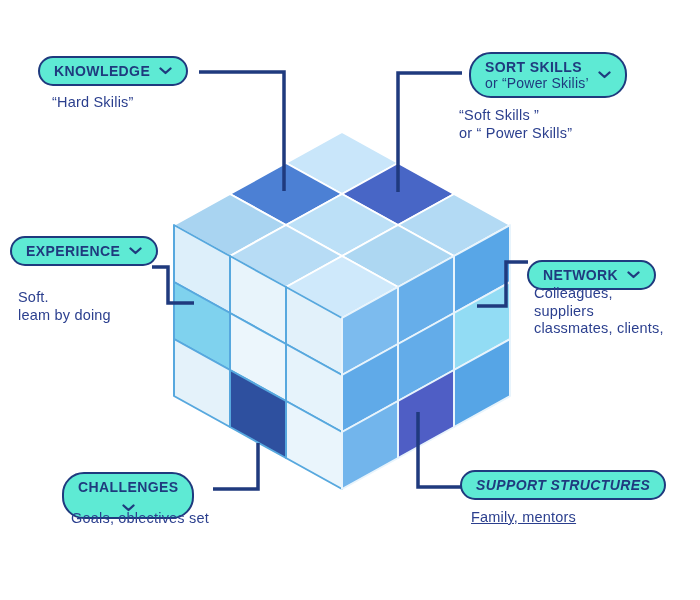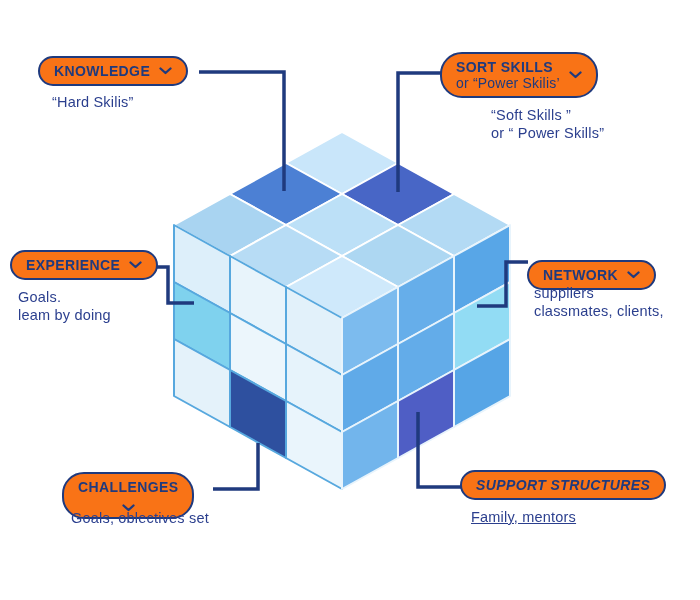--- a/index.html
+++ b/index.html
@@ -7,43 +7,43 @@
   html,body { width:700px; height:600px; background:var(--bg); overflow:hidden; }
   body { font-family:"Liberation Sans", sans-serif; position:relative; }
 
   #scene { position:absolute; left:0; top:0; }
 
   .connector { fill:none; stroke:var(--navy); stroke-width:3.5; stroke-linejoin:miter; stroke-linecap:butt; }
   #cube polygon { stroke-linejoin:round; }
 
   .pill {
     position:absolute; display:inline-flex; align-items:center; gap:9px;
-    background:#f97316; border:2.5px solid var(--navy); border-radius:22px;
+    background:#5eead4; border:2.5px solid var(--navy); border-radius:22px;
     padding:5px 14px; color:var(--navy); font-weight:bold; font-size:14px;
     letter-spacing:0.4px; white-space:nowrap; z-index:3;justify-content:center;
   }
   .pill .lines { display:flex; flex-direction:column; align-items:flex-start; line-height:1.15; }
   .pill .line2 { font-weight:normal; font-size:14px; letter-spacing:0.2px; }
   .chev { display:inline-flex; align-items:center; }
 
   .sub {
     position:absolute; color:var(--subtext); font-size:14.5px; line-height:1.22;
     letter-spacing:0.2px; z-index:3;
   }
 
   
   #pill-knowledge  { left:38px;  top:56px; }
-  #pill-sort       { left:440px; top:52px; }
-  #pill-experience { left:10px;  top:250px; }
+  #pill-sort       { left:469px; top:52px; }
+  #pill-experience { left:10px;  top:236px; }
   #pill-network    { left:527px; top:260px; }
   #pill-challenges { left:62px;  top:472px;flex-direction:column; }
   #pill-support    { left:460px; top:470px;font-style:italic; }
 
   #sub-knowledge  { left:52px;  top:94px; }
-  #sub-sort       { left:459px; top:107px;margin-left:32px; }
+  #sub-sort       { left:459px; top:107px; }
   #sub-experience { left:18px;  top:289px; }
   #sub-network    { left:534px; top:285px; }
   #sub-challenges { left:71px;  top:510px; }
   #sub-support    { left:471px; top:509px;text-decoration:underline; }
 </style>
 </head>
 <body>
 
 <svg id="scene" width="700" height="600" viewBox="0 0 700 600">
   <g id="cube">
@@ -115,33 +115,34 @@
 
 <div class="pill" id="pill-experience">
   <span>EXPERIENCE</span>
   <span class="chev">
     <svg width="13" height="8">
         <polyline points="1.5,1.5 6.5,6 11.5,1.5" fill="none" stroke="#1f3a7e" stroke-width="2.3" stroke-linecap="round" stroke-linejoin="round"></polyline>
       </svg>
   </span>
 </div>
 <div class="sub" id="sub-experience">
-  <div>Goals.</div>
+  <div>Soft.</div>
   <div>leam by doing</div>
 </div>
 
 <div class="pill" id="pill-network">
   <span>NETWORK</span>
   <span class="chev">
     <svg width="13" height="8">
         <polyline points="1.5,1.5 6.5,6 11.5,1.5" fill="none" stroke="#1f3a7e" stroke-width="2.3" stroke-linecap="round" stroke-linejoin="round"></polyline>
       </svg>
   </span>
 </div>
 <div class="sub" id="sub-network">
+  <div>Colleagues,</div>
   <div>suppliers</div>
   <div>classmates, clients,</div>
 </div>
 
 <div class="pill" id="pill-challenges">
   <span>CHALLENGES</span>
   <span class="chev">
     <svg width="13" height="8">
         <polyline points="1.5,1.5 6.5,6 11.5,1.5" fill="none" stroke="#1f3a7e" stroke-width="2.3" stroke-linecap="round" stroke-linejoin="round"></polyline>
       </svg>

